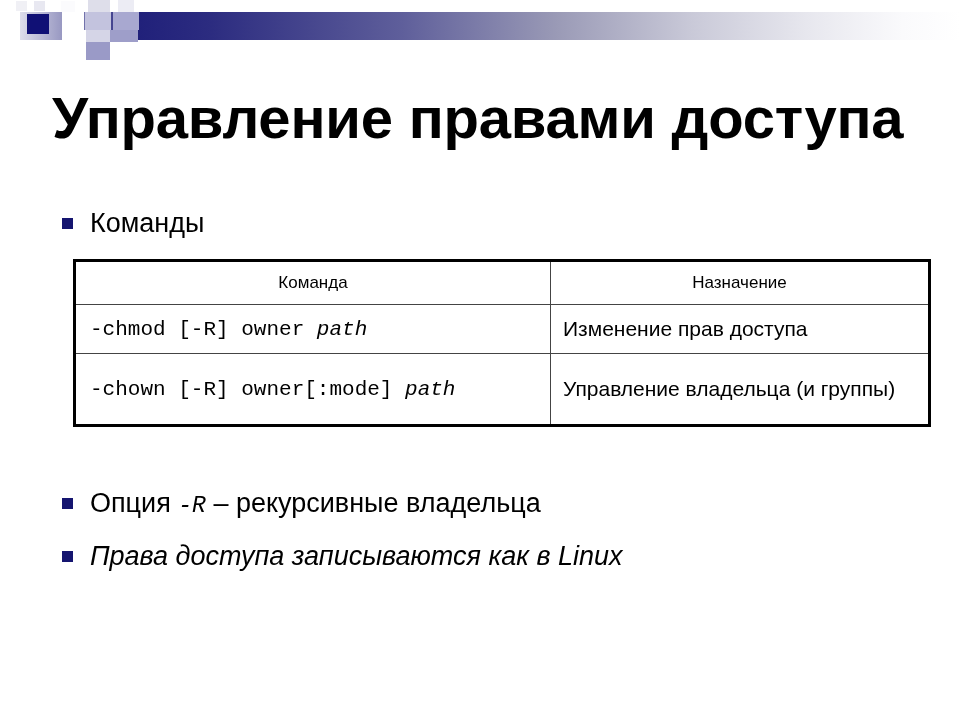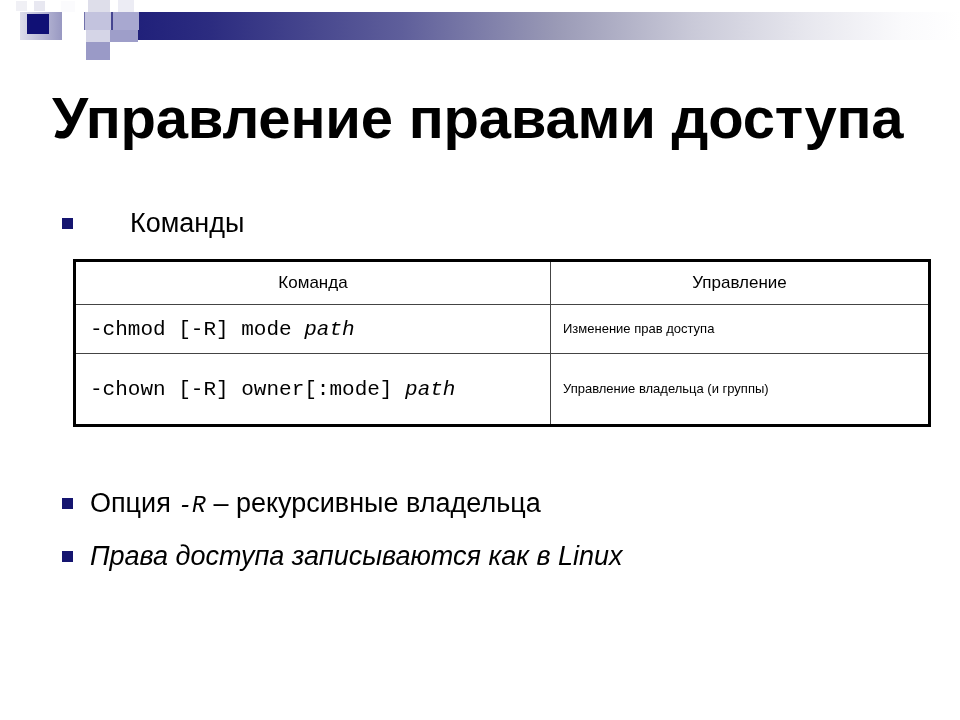--- a/index.html
+++ b/index.html
@@ -89,21 +89,21 @@
     background: #151570;
     flex: 0 0 auto;
     margin-top: 11px;
     margin-right: 17px;
   }
   .bullet-text {
     font-size: 27px;
     line-height: 1.2;
     white-space: nowrap;
   }
-  .b1 { left: 62px; top: 207px; gap: 40px; }
+  .b1 { left: 62px; top: 207px; }
   .b2 { left: 62px; top: 487px; }
   .b3 { left: 62px; top: 540px; font-style: italic; }
 
   code.mono {
     font-family: "Liberation Mono", "DejaVu Sans Mono", monospace;
     font-style: italic;
     font-size: 23px;
   }
 
   
@@ -135,21 +135,21 @@
     font-family: "Liberation Mono", "DejaVu Sans Mono", monospace;
     font-size: 21px;
     white-space: nowrap;
     padding-left: 14px;
   }
   td.cell-cmd i {
     font-style: italic;
     margin-top: 9px;
   }
   td.cell-desc {
-    font-size: 13px;
+    font-size: 21px;
     line-height: 1.28;
     padding-left: 12px;
   }
   .row-tall td { height: 58px; }
   .row-std td { height: 36px; }
 </style>
 </head>
 <body>
 
 <div class="banner">
@@ -178,26 +178,26 @@
 </div>
 
 <table class="cmd-table">
   <colgroup>
     <col class="col-cmd">
     <col class="col-desc">
   </colgroup>
   <thead>
     <tr>
       <th>Команда</th>
-      <th>Управление</th>
+      <th>Назначение</th>
     </tr>
   </thead>
   <tbody>
     <tr class="row-std">
-      <td class="cell-cmd"><span>-chmod [-R] mode </span><i>path</i></td>
+      <td class="cell-cmd"><span>-chmod [-R] owner </span><i>path</i></td>
       <td class="cell-desc">Изменение прав доступа</td>
     </tr>
     <tr class="row-tall">
       <td class="cell-cmd"><span>-chown [-R] owner[:mode] </span><i>path</i></td>
       <td class="cell-desc">Управление владельца (и группы)</td>
     </tr>
   </tbody>
 </table>
 
 <div class="bullet-row b2">

